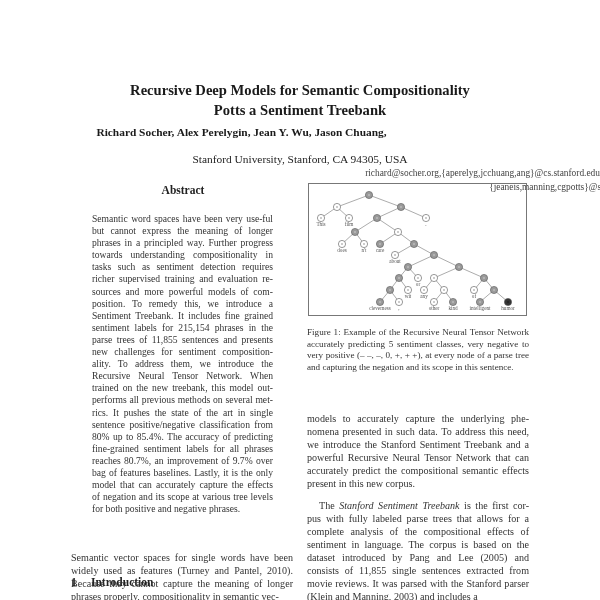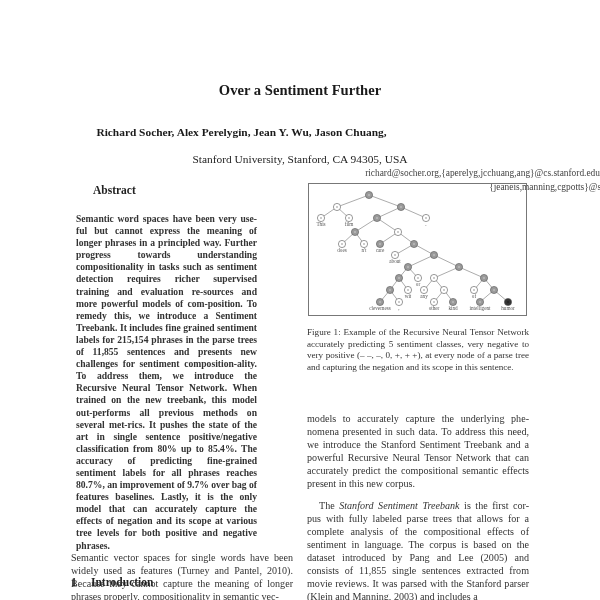--- a/index.html
+++ b/index.html
@@ -7,38 +7,39 @@
          font-family: "Liberation Serif", "DejaVu Serif", serif; color: #222; }
   .abs { position: absolute; }
   .title { left: 0; width: 600px; top: 80px; text-align: center; font-weight: bold;
            font-size: 14.6px; line-height: 20px; color: #1a1a1a; }
   .authors { left: 0; width: 483px; top: 125px; text-align: center; font-weight: bold;
              font-size: 11.4px; line-height: 14px; color: #1a1a1a; }
   .affil { left: 0; width: 600px; top: 152px; text-align: center; font-size: 11.4px; line-height: 14px; }
   .email { left: 0; width: 600px; text-align: right; font-family: Liberation Serif, serif;
            font-size: 9.4px; line-height: 14px; color: #444; }
   .email1 { top: 166px; } .email2 { top: 180px; margin-left: 44px; }
-  .abstract-head { left: 93px; width: 180px; top: 184px; font-weight: bold; font-size: 11.5px; }
-  .abstract-body { left: 76px; width: 181px; top: 213px; font-size: 9.6px; line-height: 12.1px;
-                   text-align: justify; hyphens: manual; color: #333; font-weight: bold; }
+  .abstract-head { left: 93px; width: 180px; top: 184px; text-align: center; font-weight: bold; font-size: 11.5px; }
+  .abstract-body { left: 92px; width: 181px; top: 213px; font-size: 9.6px; line-height: 12.1px;
+                   text-align: justify; hyphens: manual; color: #333; }
   .sec-head { left: 71px; top: 528px; font-weight: bold; font-size: 11.5px; margin-top: 48px; }
   .sec-head .num { display: inline-block; width: 20px; }
   .col-left { left: 71px; width: 222px; top: 552px; font-size: 10.1px; line-height: 12.9px; text-align: justify; color: #333; }
   .figure-box { left: 308px; top: 183px; width: 219px; height: 133px; border: 1px solid #777; box-sizing: border-box; }
   .fig-caption { left: 307px; width: 222px; top: 327px; font-size: 9.1px; line-height: 11.6px; text-align: justify; color: #333; }
   .col-right-p1 { left: 307px; width: 222px; top: 412px; font-size: 10.1px; line-height: 13px; text-align: justify; color: #333; }
   .col-right-p2 { left: 307px; width: 222px; top: 499px; font-size: 10.1px; line-height: 13px; text-align: justify; color: #333; text-indent: 12px; }
   .col-right-p2 em { }
   svg text { font-family: "Liberation Serif", "DejaVu Serif", serif; font-size: 5.2px; fill: #555; }
 </style>
 </head>
 <body>
 
 <div class="abs title">
-  <div>Over a Sentiment Further</div>
+  <div>Recursive Deep Models for Semantic Compositionality</div>
+  <div>Potts a Sentiment Treebank</div>
 </div>
 
 <div class="abs authors">
   <div>Richard Socher, Alex Perelygin, Jean Y. Wu, Jason Chuang,</div>
 </div>
 
 <div class="abs affil">Stanford University, Stanford, CA 94305, USA</div>
 <div class="abs email email1">richard@socher.org,{aperelyg,jcchuang,ang}@cs.stanford.edu</div>
 <div class="abs email email2">{jeaneis,manning,cgpotts}@stanford.edu</div>
 

